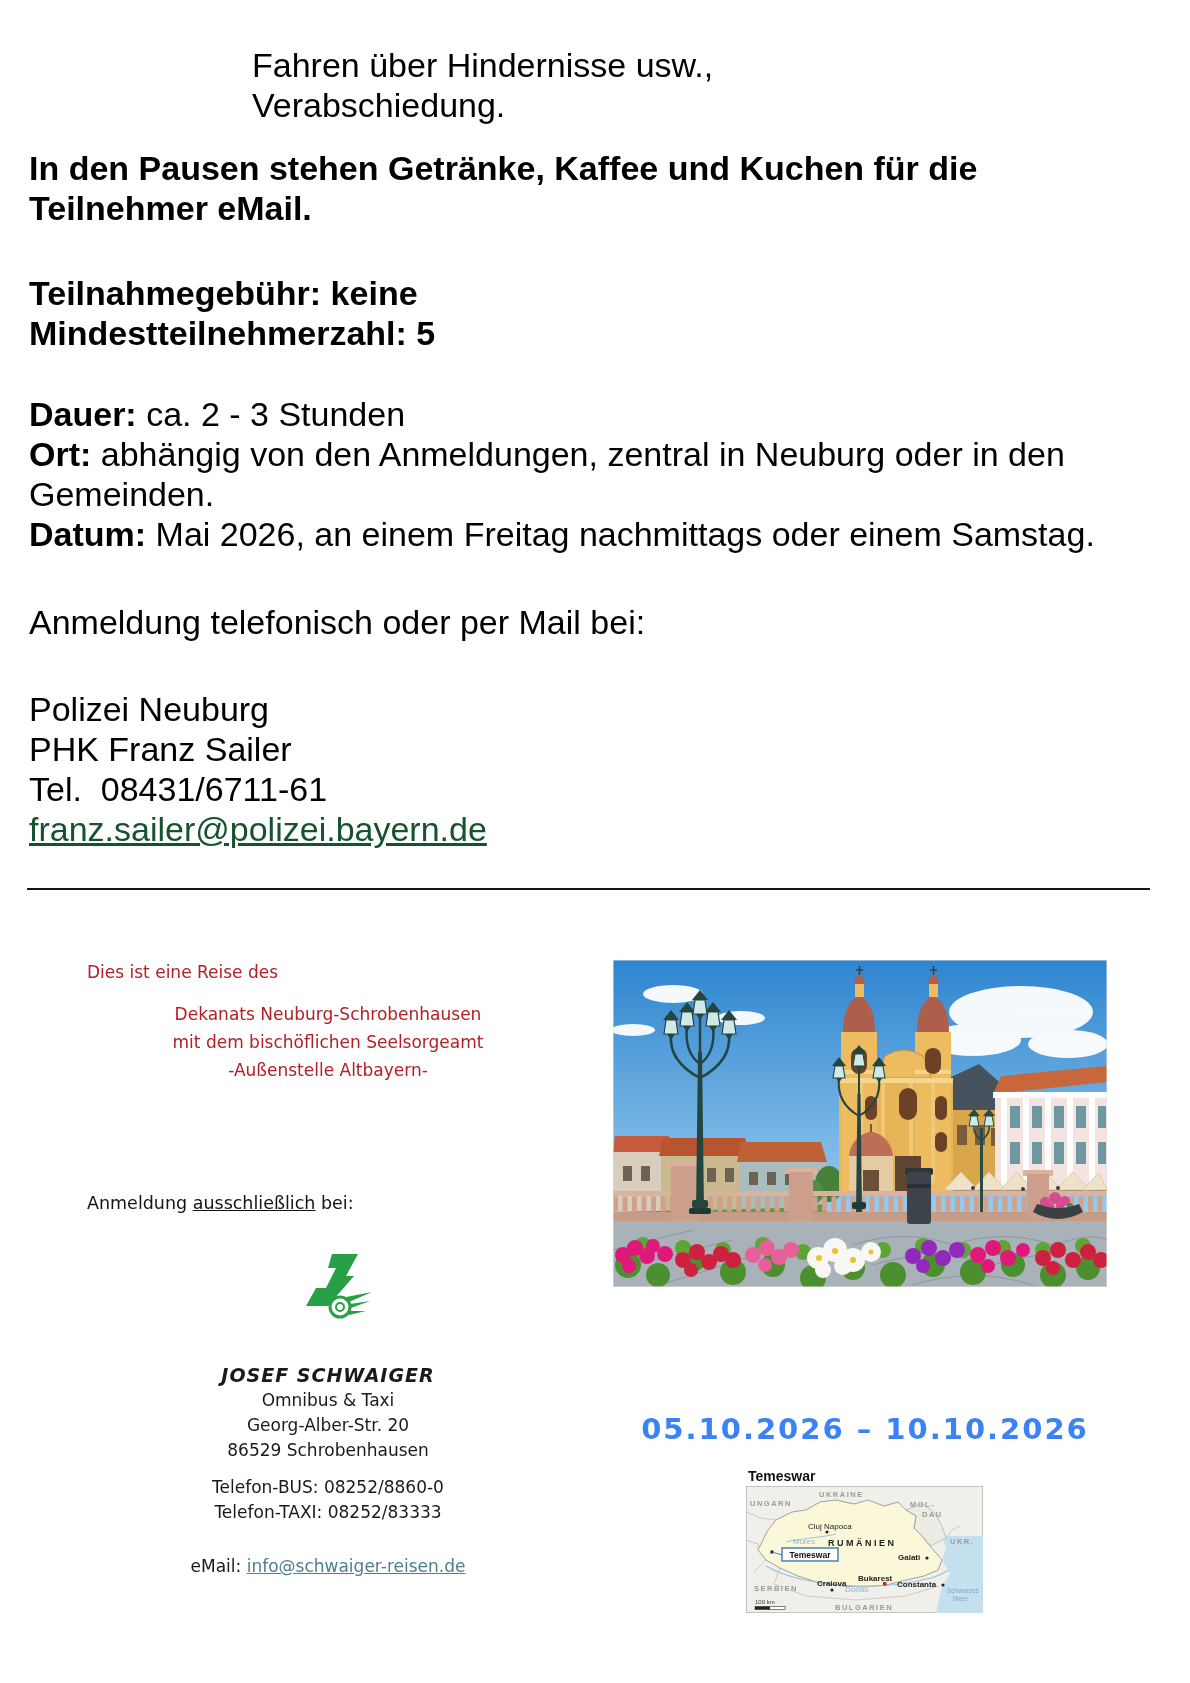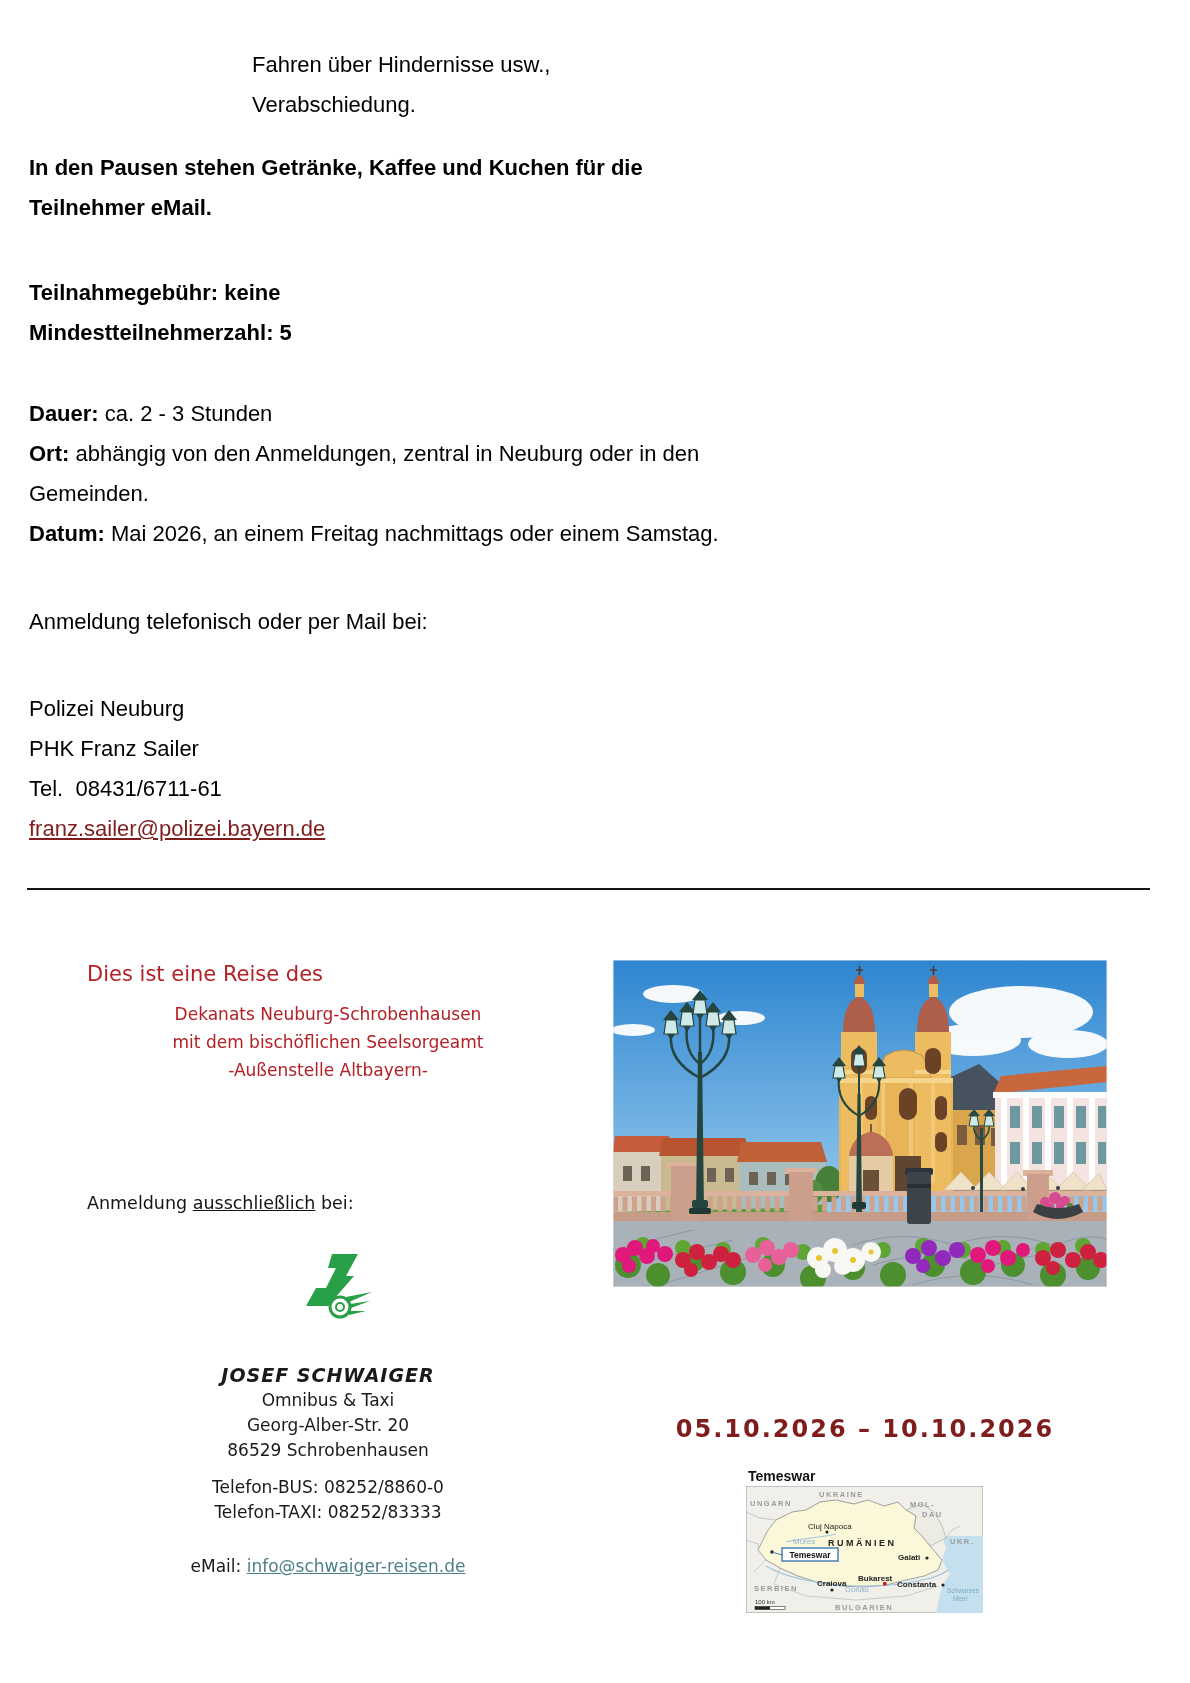--- a/index.html
+++ b/index.html
@@ -1,42 +1,42 @@
 <!DOCTYPE html>
 <html><head>
 <meta charset="utf-8">
 <style>
   html,body{margin:0;padding:0;background:#ffffff;}
   #page{position:relative;width:1190px;height:1683px;background:#ffffff;overflow:hidden;
         font-family:"Liberation Sans",sans-serif;color:#000;}
-  .bodytext{position:absolute;font-size:22px;line-height:40px;white-space:nowrap;}
+  .bodytext{position:absolute;font-size:34px;line-height:40px;white-space:nowrap;}
   .bold{font-weight:bold;}
   .lbl{font-weight:bold;}
-  .bluelink{color:#7f1d1d;text-decoration:underline;text-align:right;}
+  .bluelink{color:#14532d;text-decoration:underline;text-align:right;}
   .pre{white-space:pre;}
   .divider{position:absolute;left:27px;top:888px;width:1123px;border-top:2px solid #151515;}
   .comic{font-family:"DejaVu Sans",sans-serif;}
   .red{color:#B32025;}
-  .reise-intro{position:absolute;left:87px;top:962px;font-size:21px;}
+  .reise-intro{position:absolute;left:87px;top:962px;font-size:17px;}
   .reise-block{position:absolute;left:128px;top:1000px;width:400px;text-align:center;
                font-size:17px;line-height:28px;}
   .anmeld2{position:absolute;left:87px;top:1193px;font-size:17.5px;color:#141414;}
   .u{text-decoration:underline;}
   .logo-wrap{position:absolute;left:296px;top:1250px;}
   .sch{position:absolute;left:108px;top:1363px;width:440px;text-align:center;
        font-size:17px;line-height:25px;color:#1a1a1a;}
   .sch .name{font-size:19px;font-style:italic;letter-spacing:1px;font-weight:bold;}
   .sch .grp-phones{margin-top:12px;}
   .sch .grp-links{margin-top:29px;}
   .teallink{color:#4E808C;text-decoration:underline;}
   .photo-wrap{position:absolute;left:613px;top:960px;width:494px;height:327px;}
   .dest-title{position:absolute;left:613px;top:1340px;width:504px;text-align:center;
               font-size:36px;font-weight:bold;color:#C31A1A;letter-spacing:1px;line-height:44px;}
   .dest-dates{position:absolute;left:583px;top:1407px;width:564px;text-align:center;
-              font-size:24px;font-weight:bold;color:#7f1d1d;letter-spacing:2px;line-height:44px;}
+              font-size:29px;font-weight:bold;color:#3b82f6;letter-spacing:2px;line-height:44px;}
   .map-title{position:absolute;left:748px;top:1468px;font-size:14px;font-weight:bold;color:#111;}
   .map-wrap{position:absolute;left:746px;top:1486px;width:273px;height:127px;}
   svg text{font-family:"Liberation Sans",sans-serif;}
 </style>
 </head>
 <body>
 
 <div id="page">
 
   <div class="bodytext" style="left:252px;top:45px;">

